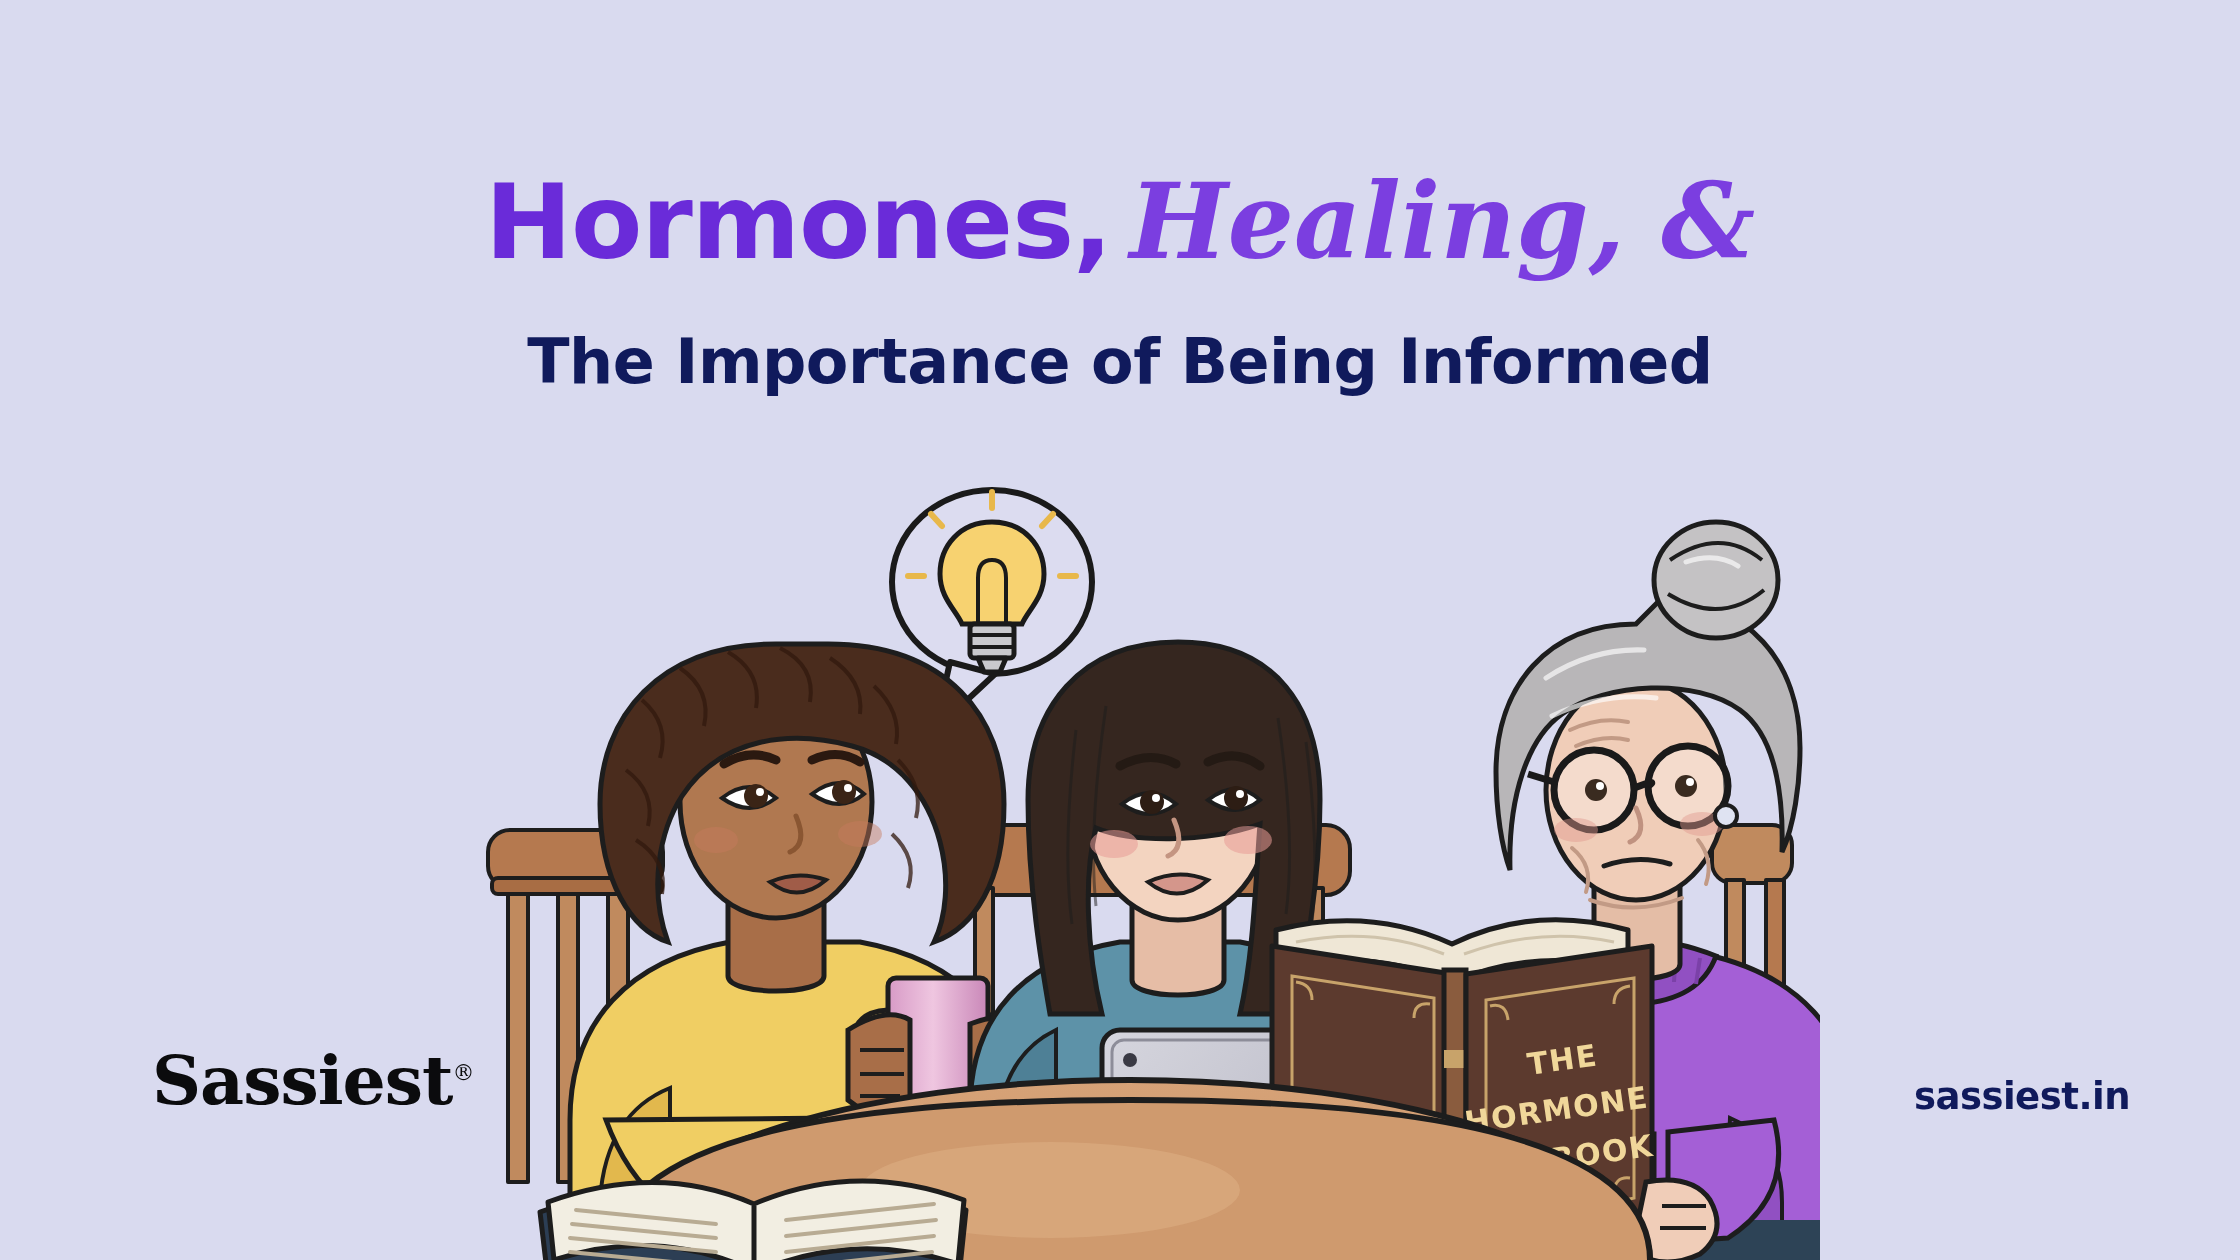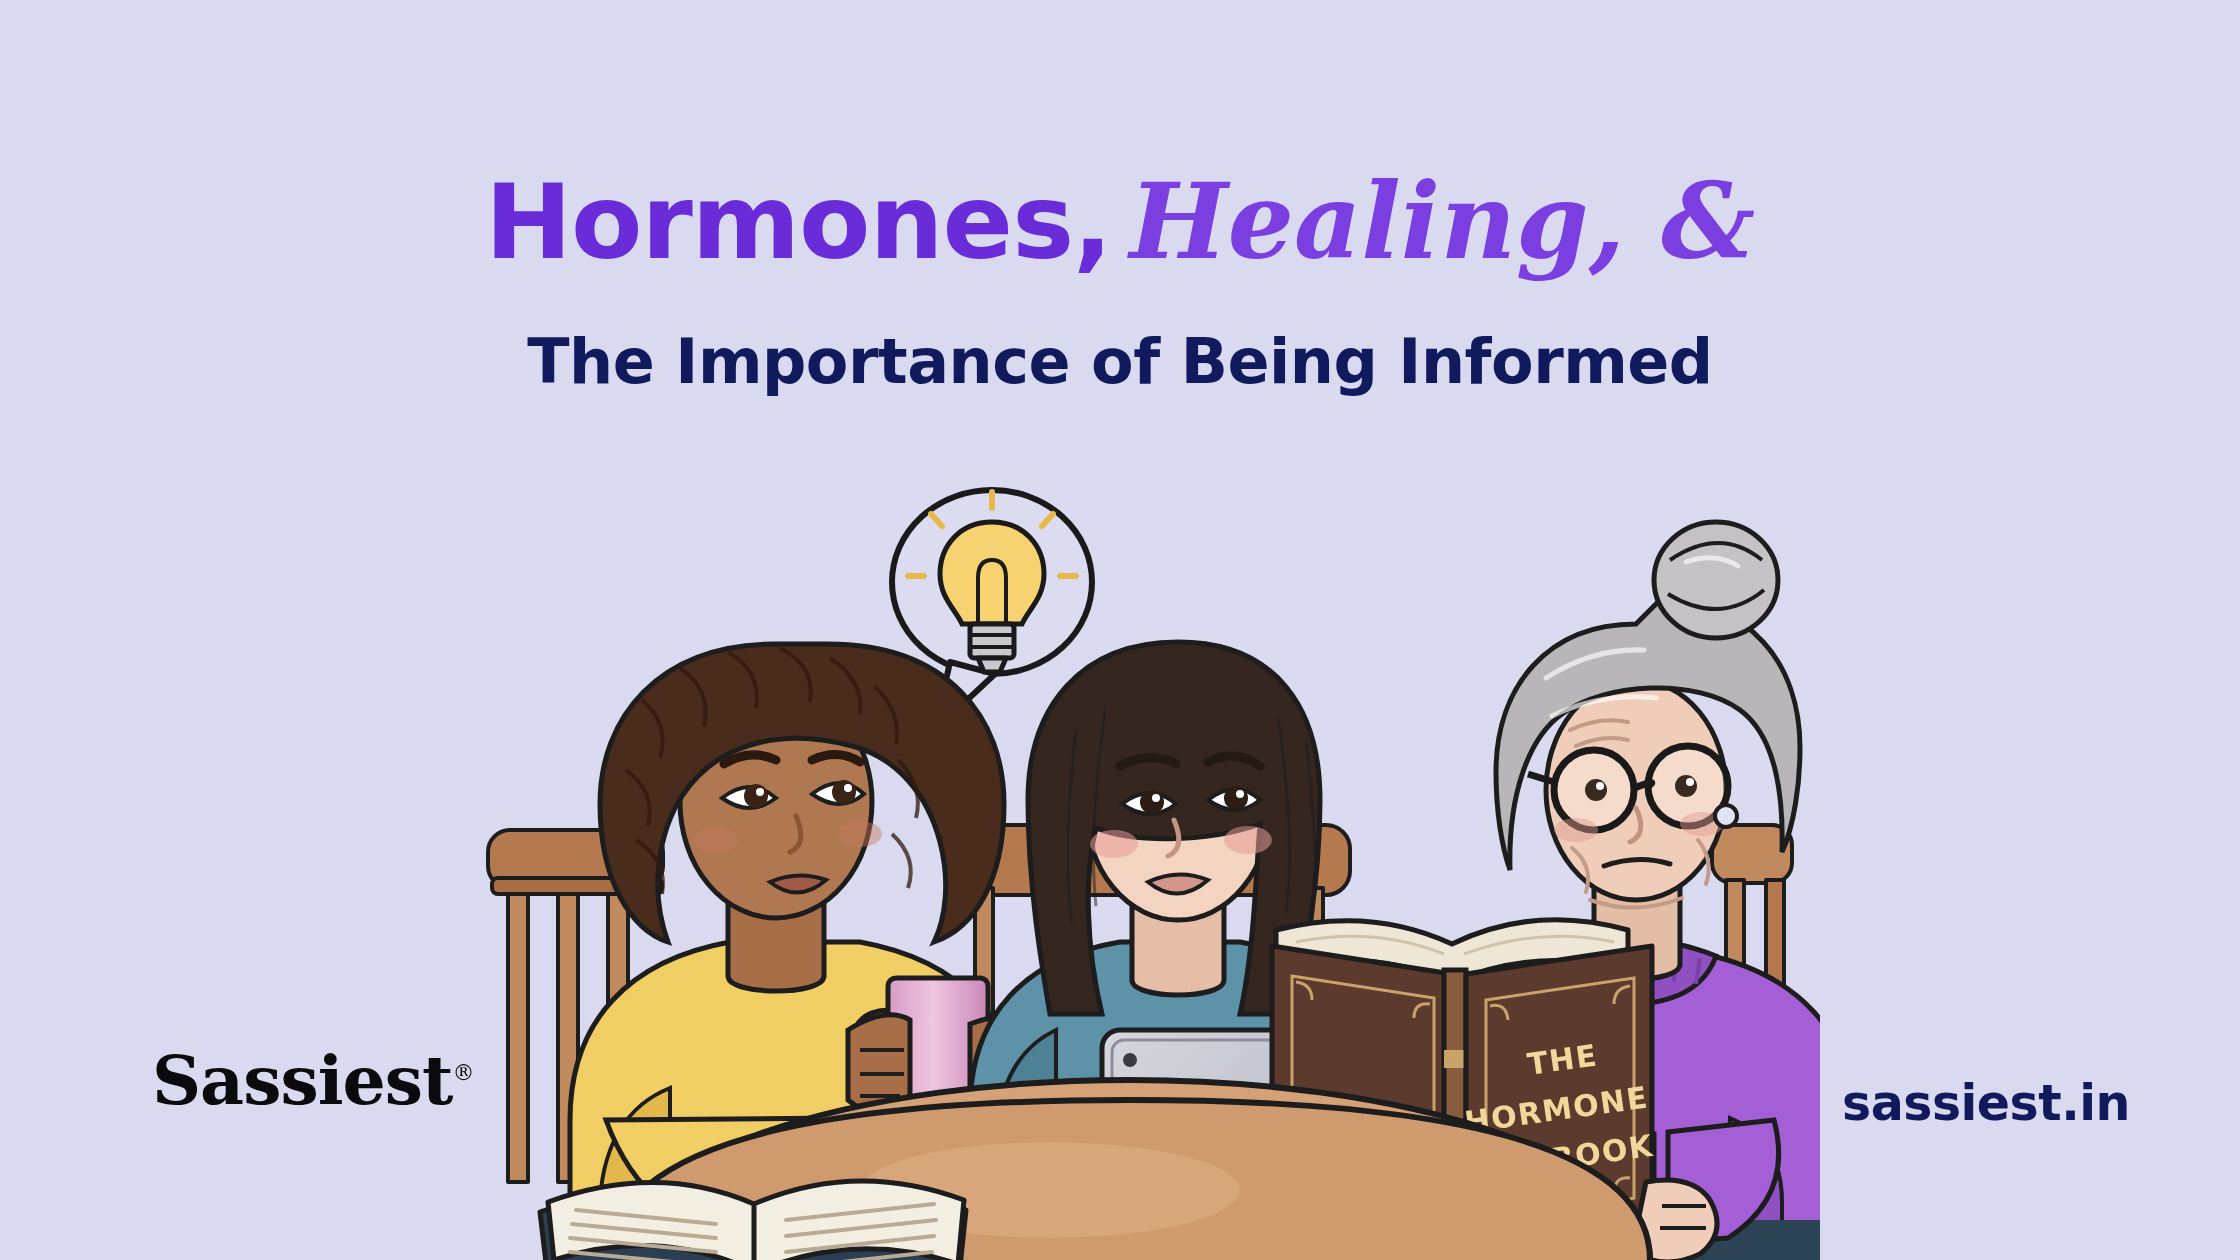--- a/index.html
+++ b/index.html
@@ -34,21 +34,21 @@
   
   .logo{
     position:absolute;left:152px;top:1040px;
     font-family:"DejaVu Serif","Liberation Serif",serif;
     font-weight:700;font-size:68px;color:#0b0b0d;letter-spacing:-1px;
   }
   .logo .reg{font-size:22px;vertical-align:super;font-weight:400;letter-spacing:0;}
   .site-url{
     position:absolute;right:110px;top:1075px;
     font-family:"DejaVu Sans","Liberation Sans",sans-serif;
-    font-weight:700;font-size:49px;color:#101a5c;letter-spacing:-0.5px;
+    font-weight:700;font-size:37px;color:#101a5c;letter-spacing:-0.5px;
   }
 
   
   .illus{position:absolute;left:430px;top:430px;width:1390px;height:830px;}
   .illus svg{display:block;width:100%;height:100%;}
 </style>
 </head>
 <body>
 
 <div class="banner">

